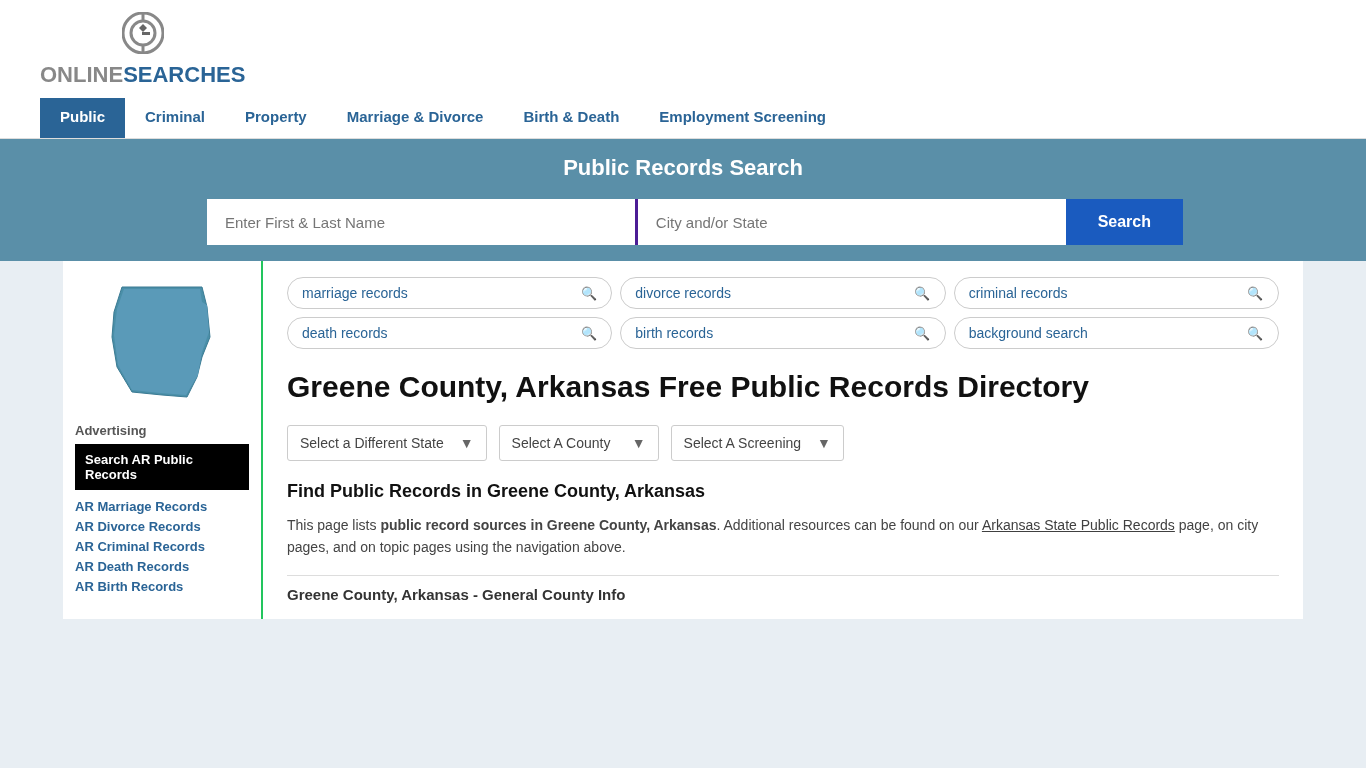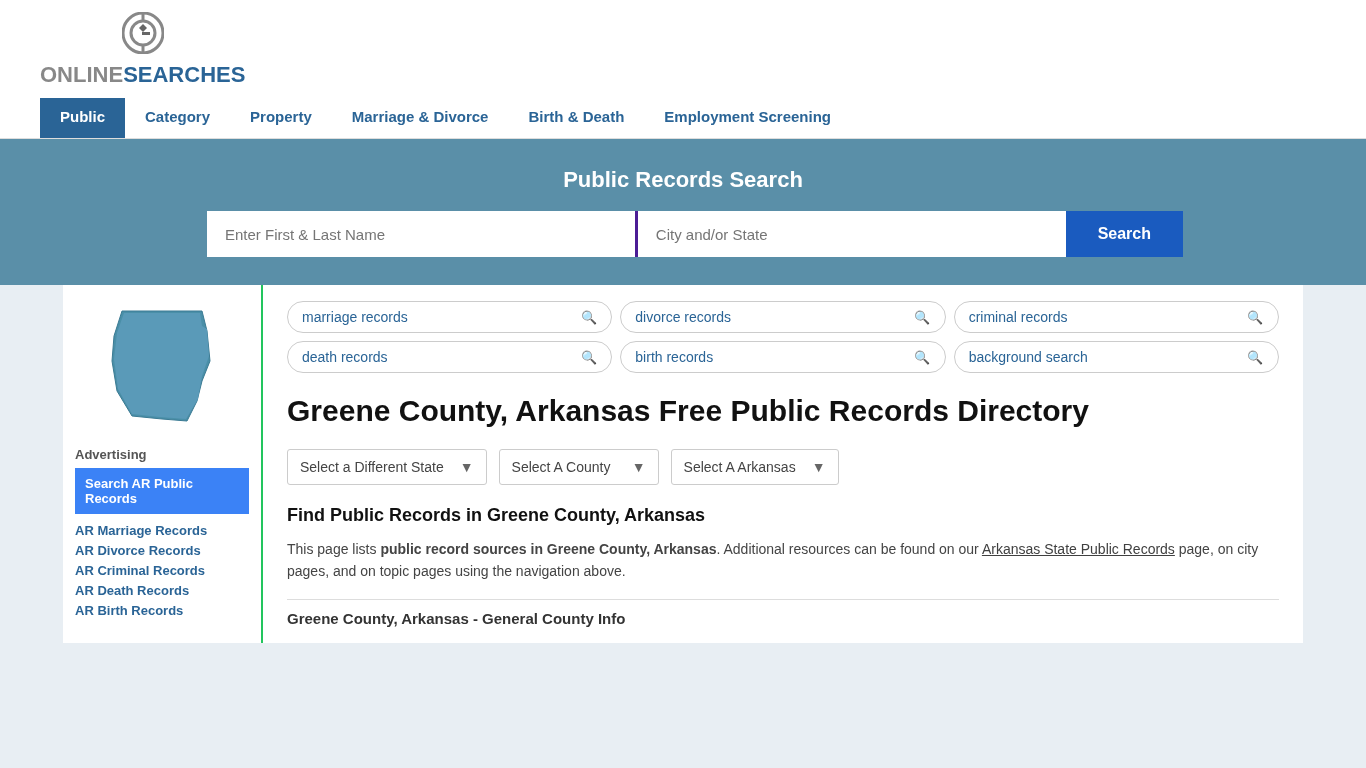--- a/index.html
+++ b/index.html
@@ -44,21 +44,21 @@
       border-bottom: 3px solid transparent;
     }
     .nav-item.active {
       background: #2a6496;
       color: #fff;
       border-bottom: 3px solid #2a6496;
     }
     
     .hero {
       background: #5a8fa8;
-      padding: 28px 40px;
+      padding: 16px 40px;
       text-align: center;
     }
     .hero-title {
       color: #fff;
       font-size: 22px;
       font-weight: 700;
       margin-bottom: 18px;
     }
     .search-bar {
       display: flex;
@@ -110,21 +110,21 @@
       margin: 0 auto 16px auto;
       display: block;
     }
     .advertising-label {
       font-size: 13px;
       font-weight: 700;
       color: #555;
       margin-bottom: 6px;
     }
     .ad-block {
-      background: #3b82f6;
+      background: #000000;
       color: #fff;
       padding: 8px 10px;
       font-size: 13px;
       font-weight: 700;
       margin-bottom: 8px;
       cursor: pointer;
     }
     .sidebar-links {
       list-style: none;
     }
@@ -250,21 +250,21 @@
         <path d="M25 16 L21 12 L17 16 L21 20 L25 16" fill="#666"></path>
         <rect x="20" y="20" width="8" height="3" fill="#666"></rect>
       </svg>
       <div>
         <span style="font-size:22px;font-weight:700;color:#888;">ONLINE</span><span style="font-size:22px;font-weight:700;color:#2a6496;">SEARCHES</span>
       </div>
     </div>
   </div>
   <nav>
     <a class="nav-item active">Public</a>
-    <a class="nav-item">Category</a>
+    <a class="nav-item">Criminal</a>
     <a class="nav-item">Property</a>
     <a class="nav-item">Marriage &amp; Divorce</a>
     <a class="nav-item">Birth &amp; Death</a>
     <a class="nav-item">Employment Screening</a>
   </nav>
 </div>
 
 <div class="hero">
   <div class="hero-title">Public Records Search</div>
   <div class="search-bar">
@@ -329,21 +329,21 @@
     <div class="dropdowns">
       <div class="dropdown-select">
         <span>Select a Different State</span>
         <span class="chevron">▼</span>
       </div>
       <div class="dropdown-select">
         <span>Select A County</span>
         <span class="chevron">▼</span>
       </div>
       <div class="dropdown-select">
-        <span>Select A Arkansas</span>
+        <span>Select A Screening</span>
         <span class="chevron">▼</span>
       </div>
     </div>
 
     <h2 class="find-records-title">Find Public Records in Greene County, Arkansas</h2>
 
     <p class="description">
       <span>This page lists </span><strong>public record sources in Greene County, Arkansas</strong><span>. Additional resources can be found on our </span><a href="#">Arkansas State Public Records</a><span> page, on city pages, and on topic pages using the navigation above.</span>
     </p>
 

